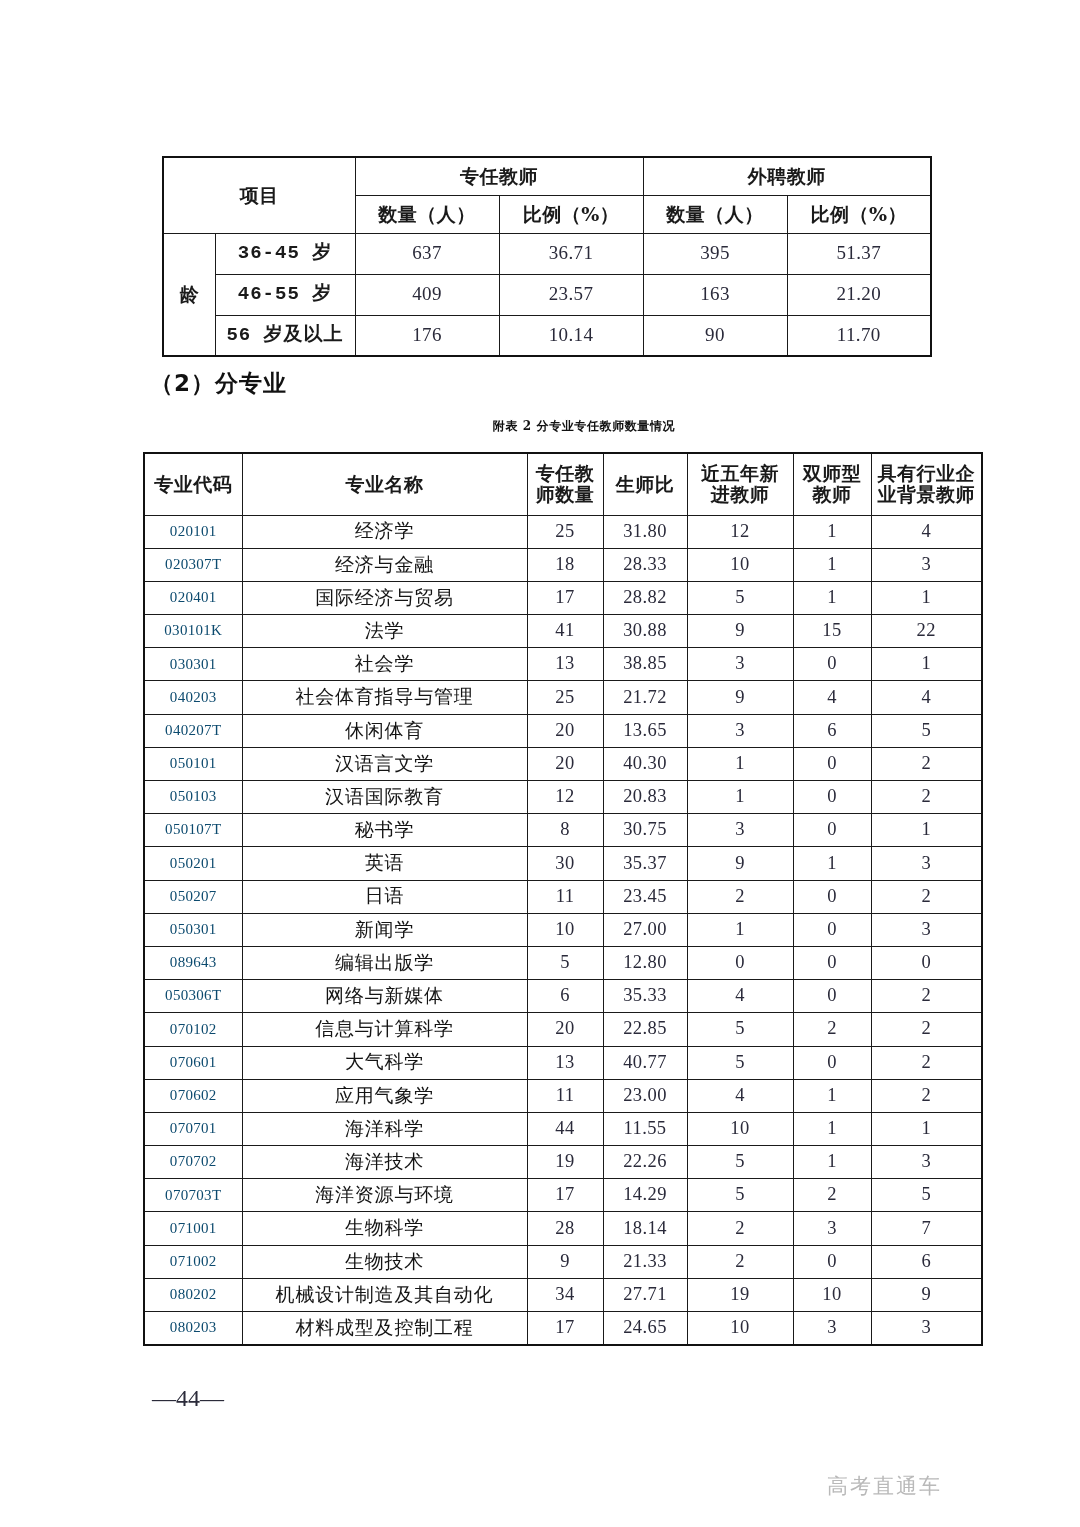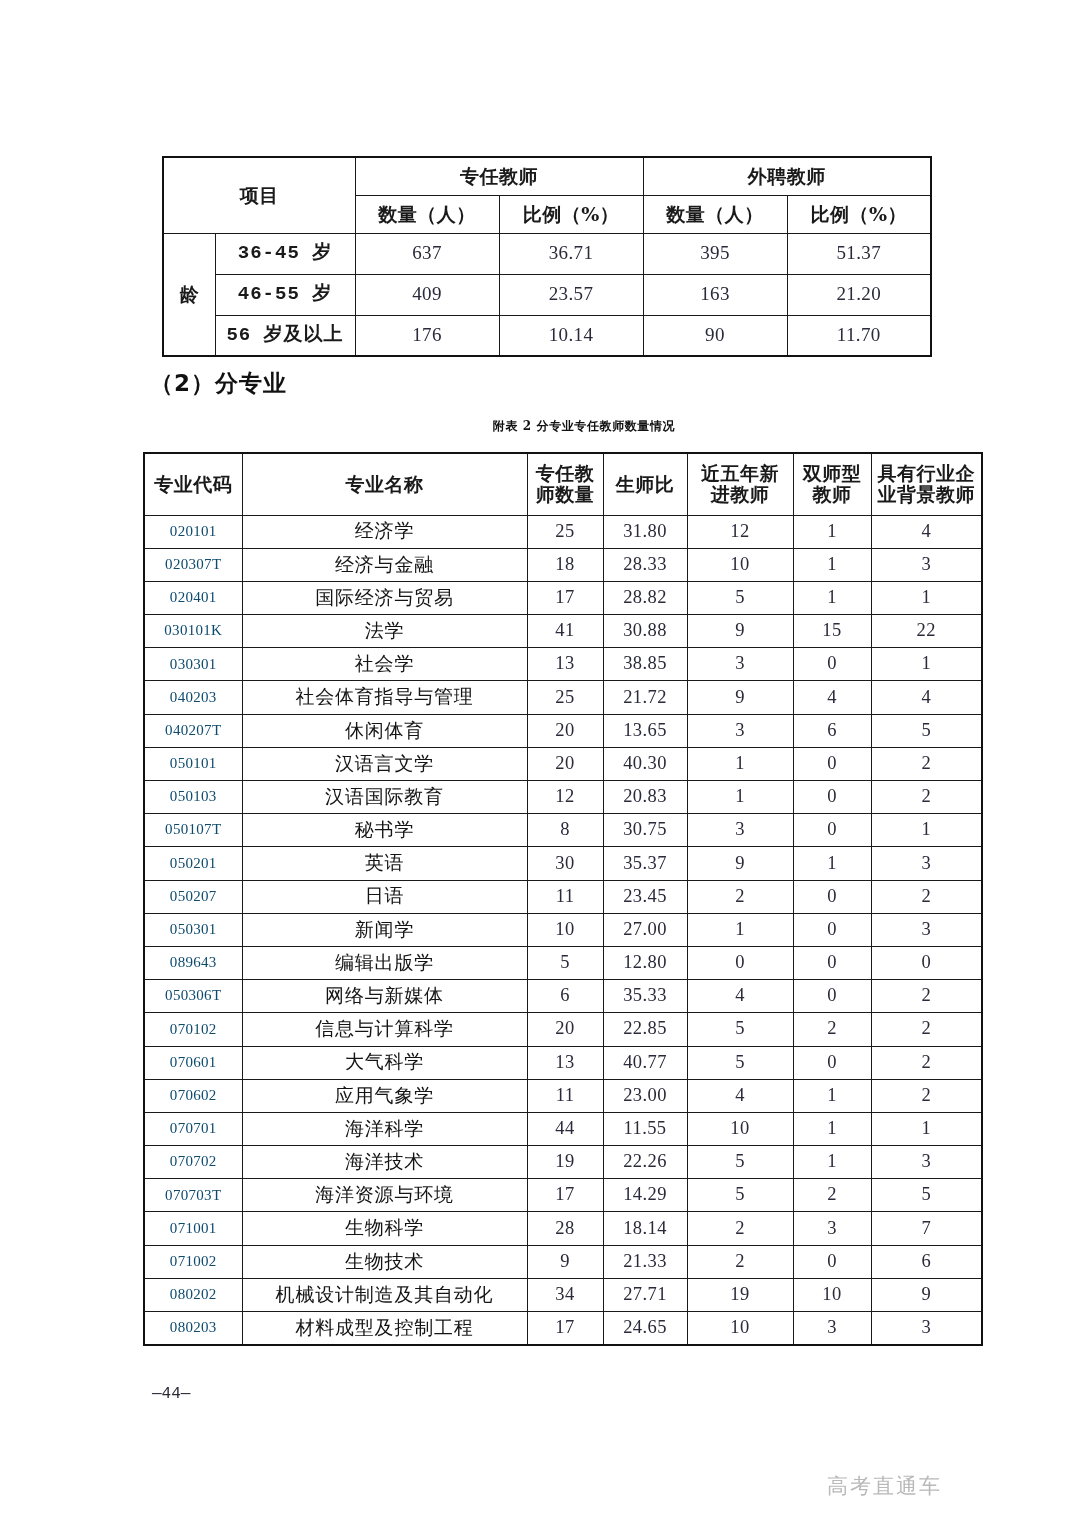--- a/index.html
+++ b/index.html
@@ -93,22 +93,22 @@
   .tbl2 col.c-cnt  { width: 76px; }
   .tbl2 col.c-rat  { width: 84px; }
   .tbl2 col.c-new  { width: 106px; }
   .tbl2 col.c-dbl  { width: 78px; }
   .tbl2 col.c-ind  { width: 111px; }
 
   
   .page-num {
     position: absolute;
     left: 152px; top: 1385px;
-    font-family: Liberation Mono, monospace;
-    font-size: 16px;
+    font-family: Liberation Serif, serif;
+    font-size: 24px;
     color: #2b2b3a;
     letter-spacing: 0px;
   }
 
   .watermark {
     position: absolute;
     right: 34px; bottom: 27px;
     font-family: Liberation Sans, sans-serif;
     font-size: 21px;
     letter-spacing: 2px;

